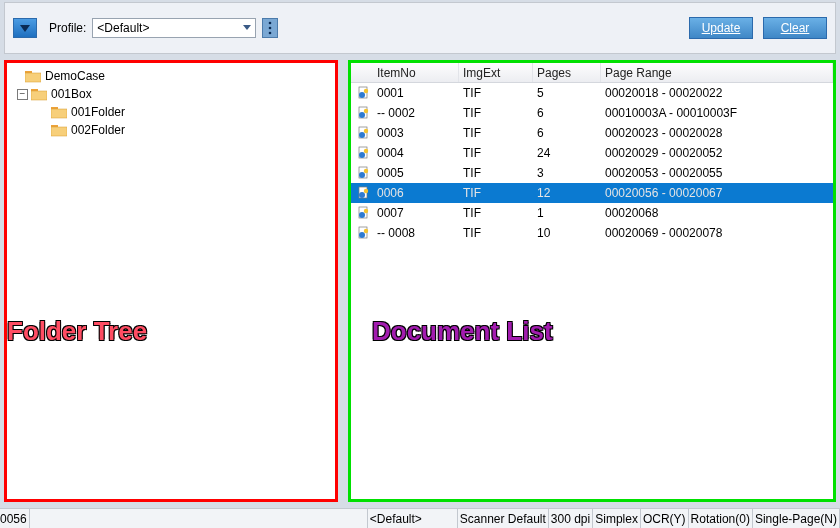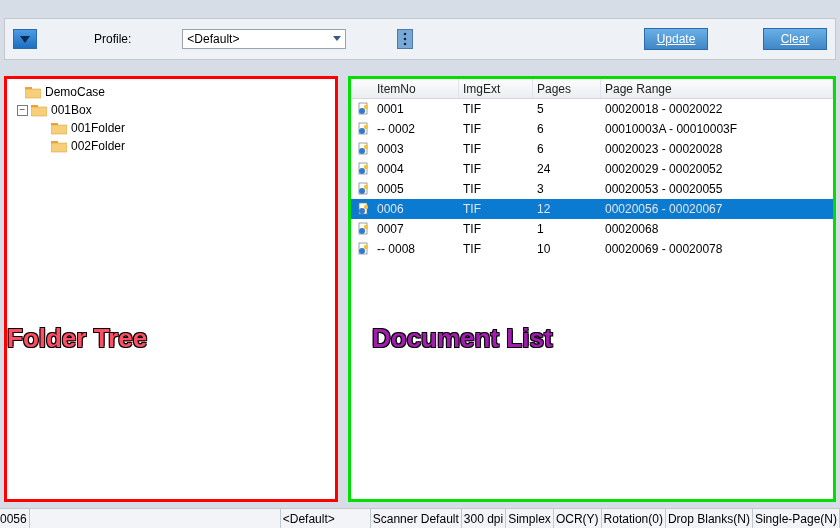--- a/index.html
+++ b/index.html
@@ -1,30 +1,30 @@
 <!DOCTYPE html>
 <html><head>
 <meta charset="utf-8">
 <style>
   * { box-sizing: border-box; margin: 0; padding: 0; font-family: "Segoe UI", Tahoma, sans-serif; font-size: 12px; }
   html, body { width: 840px; height: 528px; overflow: hidden; background: #d6dde6; }
   .app { width: 840px; height: 528px; display: flex; flex-direction: column; }
   
-  .toolbar { height: 42px; margin: 18px 4px 6px 4px; background: #eef1f6; border: 1px solid #c3c8cf; display: flex; align-items: center; padding: 0 8px; gap: 45px; }
+  .toolbar { height: 52px; margin: 2px 4px 6px 4px; background: #eef1f6; border: 1px solid #c3c8cf; display: flex; align-items: center; padding: 0 8px; }
   .dd-btn { width: 24px; height: 20px; border: 1px solid #2b6aac; background: linear-gradient(#4b9ce3,#1e6fbf); display: flex; align-items: center; justify-content: center; cursor: pointer; }
   .dd-btn svg { display:block; }
   .tlabel { margin-left: 12px; margin-right: 6px; }
   .combo { position: relative; width: 164px; height: 20px; background: #fff; border: 1px solid #98a3b0; display: flex; align-items: center; padding: 0 16px 0 4px; cursor: pointer; }
   .combo .caret { position: absolute; right: 3px; top: 4px; }
   .tactions { width: 16px; height: 20px; margin-left: 6px; background: #7aa8d4; border: 1px solid #4c7bab; display:flex; align-items:center; justify-content:center; cursor:pointer; }
   .spacer { flex: 1; }
   .btn { margin-left: 10px; width: 64px; height: 22px; color: #fff; background: linear-gradient(#6ab0e6,#3f87c6); border: 1px solid #2b6aac; cursor: pointer; display:flex; align-items:center; justify-content:center; text-decoration: underline; }
   
   .main { flex: 1; display: flex; gap: 10px; padding: 0 4px 6px 4px; min-height: 0; }
-  .pane { background: #fff; position: relative; margin-top: 10px; }
+  .pane { background: #fff; position: relative; }
   .pane-left { width: 334px; border: 3px solid #ff0000; }
   .pane-right { flex: 1; border: 3px solid #00e000; }
   .overlay-label { position: absolute; left: 0; right: 0; top: 58%; text-align: left; font-size: 26px; font-weight: 800; pointer-events: none; }
   .overlay-left { color: #ff4d63; text-shadow: -1px -1px 0 #000,1px -1px 0 #000,-1px 1px 0 #000,1px 1px 0 #000; }
   .overlay-right { color: #a21caf; text-shadow: -1px -1px 0 #000,1px -1px 0 #000,-1px 1px 0 #000,1px 1px 0 #000; padding-left: 21px; }
   
   .tree { padding: 4px 4px; }
   .tree-row { display: flex; align-items: center; height: 18px; white-space: nowrap; cursor: default; }
   .exp { width: 11px; height: 11px; border: 1px solid #7a7a7a; background: #fff; margin-right: 3px; display:flex; align-items:center; justify-content:center; font-size:10px; line-height:0; color:#444; cursor:pointer; }
   .exp-space { width:14px; }
@@ -251,17 +251,16 @@
 
   <div class="status">
     <div class="scell" style="padding-left:0;">0056</div>
     <div class="scell grow"></div>
     <div class="scell" style="min-width:90px">&lt;Default&gt;</div>
     <div class="scell">Scanner Default</div>
     <div class="scell">300 dpi</div>
     <div class="scell">Simplex</div>
     <div class="scell">OCR(Y)</div>
     <div class="scell">Rotation(0)</div>
-    <div class="scell">Drop Blanks(N)</div>
     <div class="scell">Single-Page(N)</div>
   </div>
 
 </div>
 
 </body></html>

